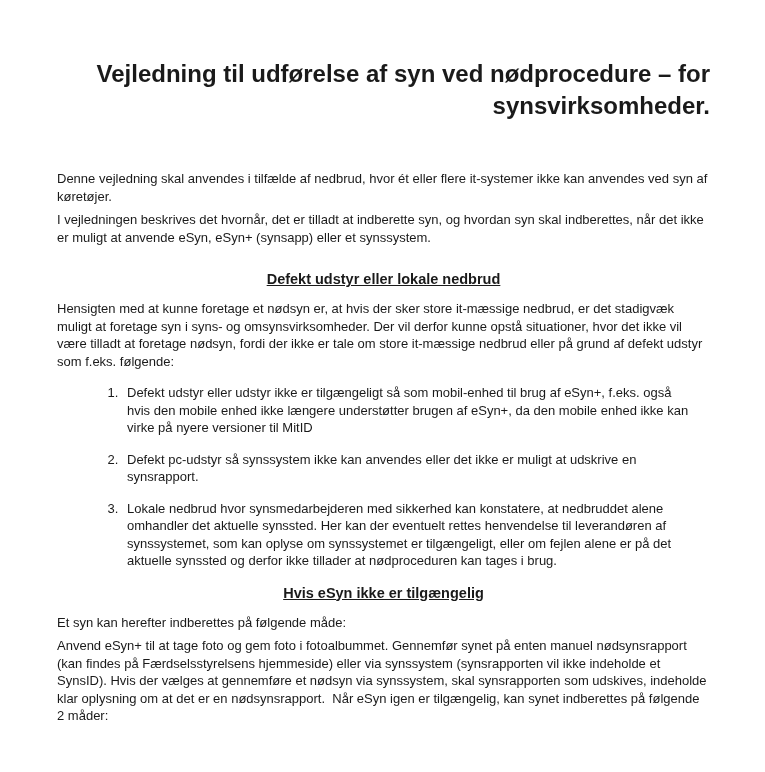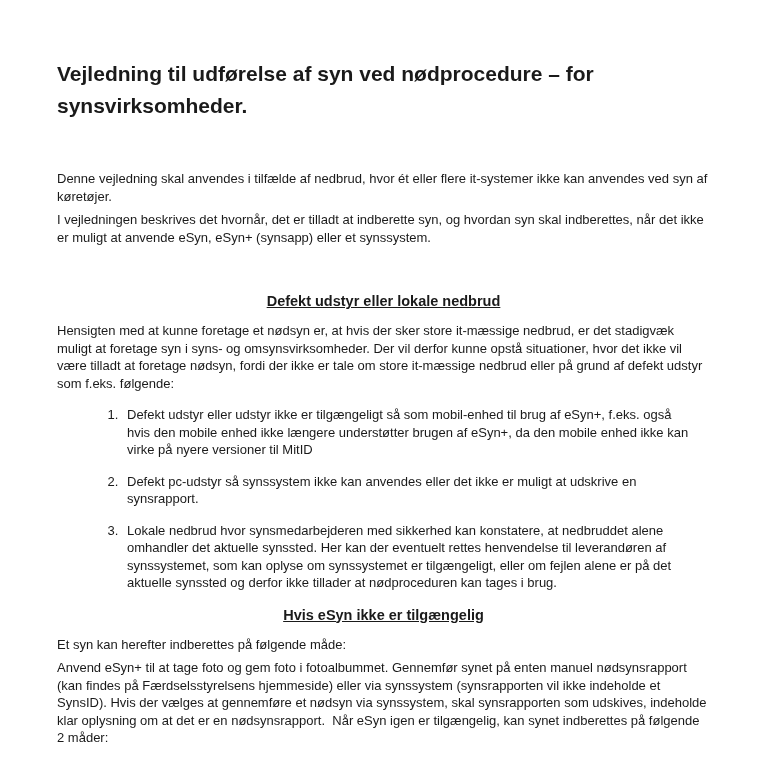--- a/index.html
+++ b/index.html
@@ -16,45 +16,45 @@
   }
   .page {
     box-sizing: border-box;
     width: 765px;
     height: 772px;
     padding: 0 55px 0 57px;
     background: #ffffff;
   }
   .doc-title {
     margin: 58px 0 0 0;
-    font-size: 21px;
+    font-size: 24px;
     line-height: 32px;
     font-weight: bold;
-    text-align: left;
+    text-align: right;
     letter-spacing: 0;
   }
   .doc-paragraph {
     margin: 0 0 6px 0;
     font-size: 13px;
     line-height: 17.5px;
     white-space: pre-wrap;
   }
   .intro-first {
     margin-top: 48px;
   }
   .section-heading {
     font-size: 14.5px;
     line-height: 18px;
     font-weight: bold;
     text-decoration: underline;
     text-align: center;
     margin: 0 0 12px 0;
   }
   .heading-sec1 {
-    margin-top: 46px;
+    margin-top: 24px;
   }
   .heading-sec2 {
     margin-top: 9px;
   }
   .numbered-list {
     margin: 4px 0 8px 0;
     padding: 0 0 0 51px;
     font-size: 13px;
     line-height: 17.5px;
   }

